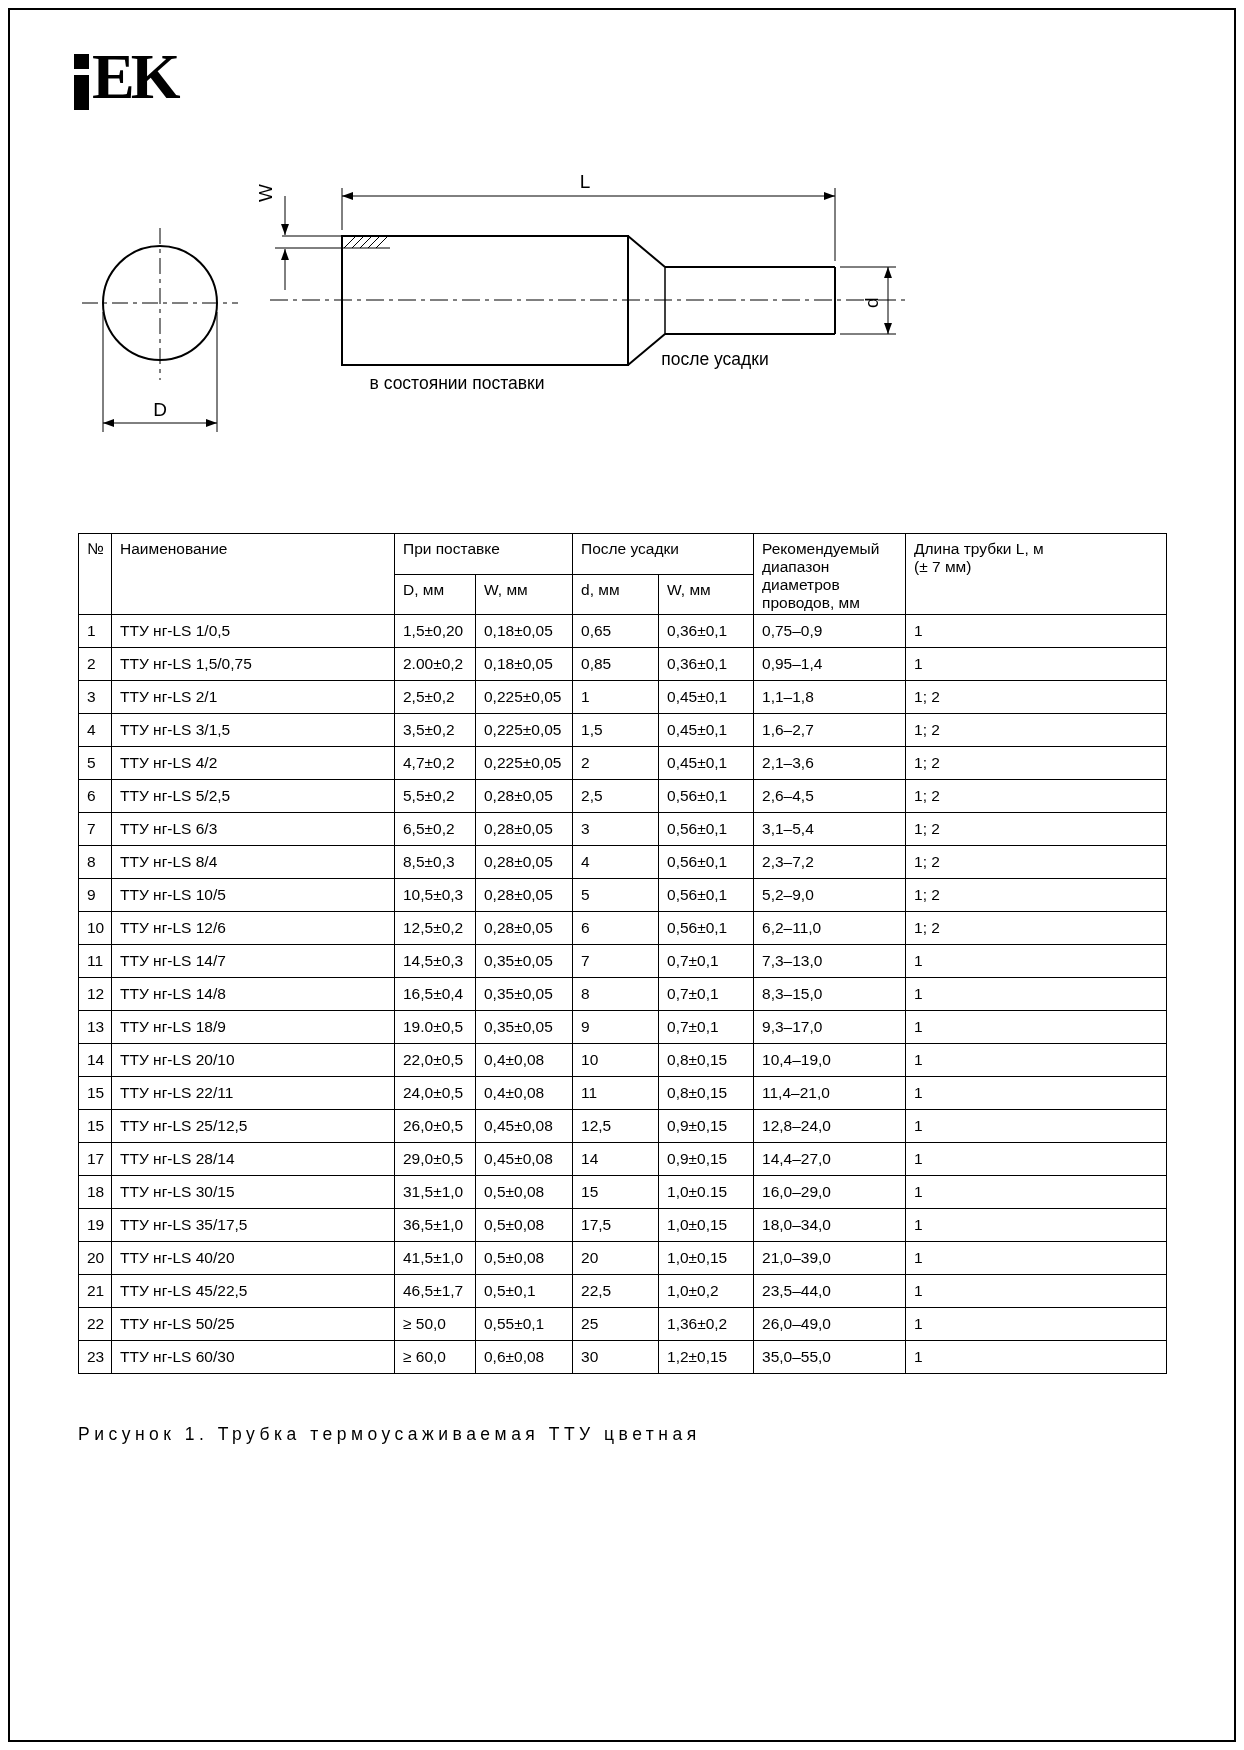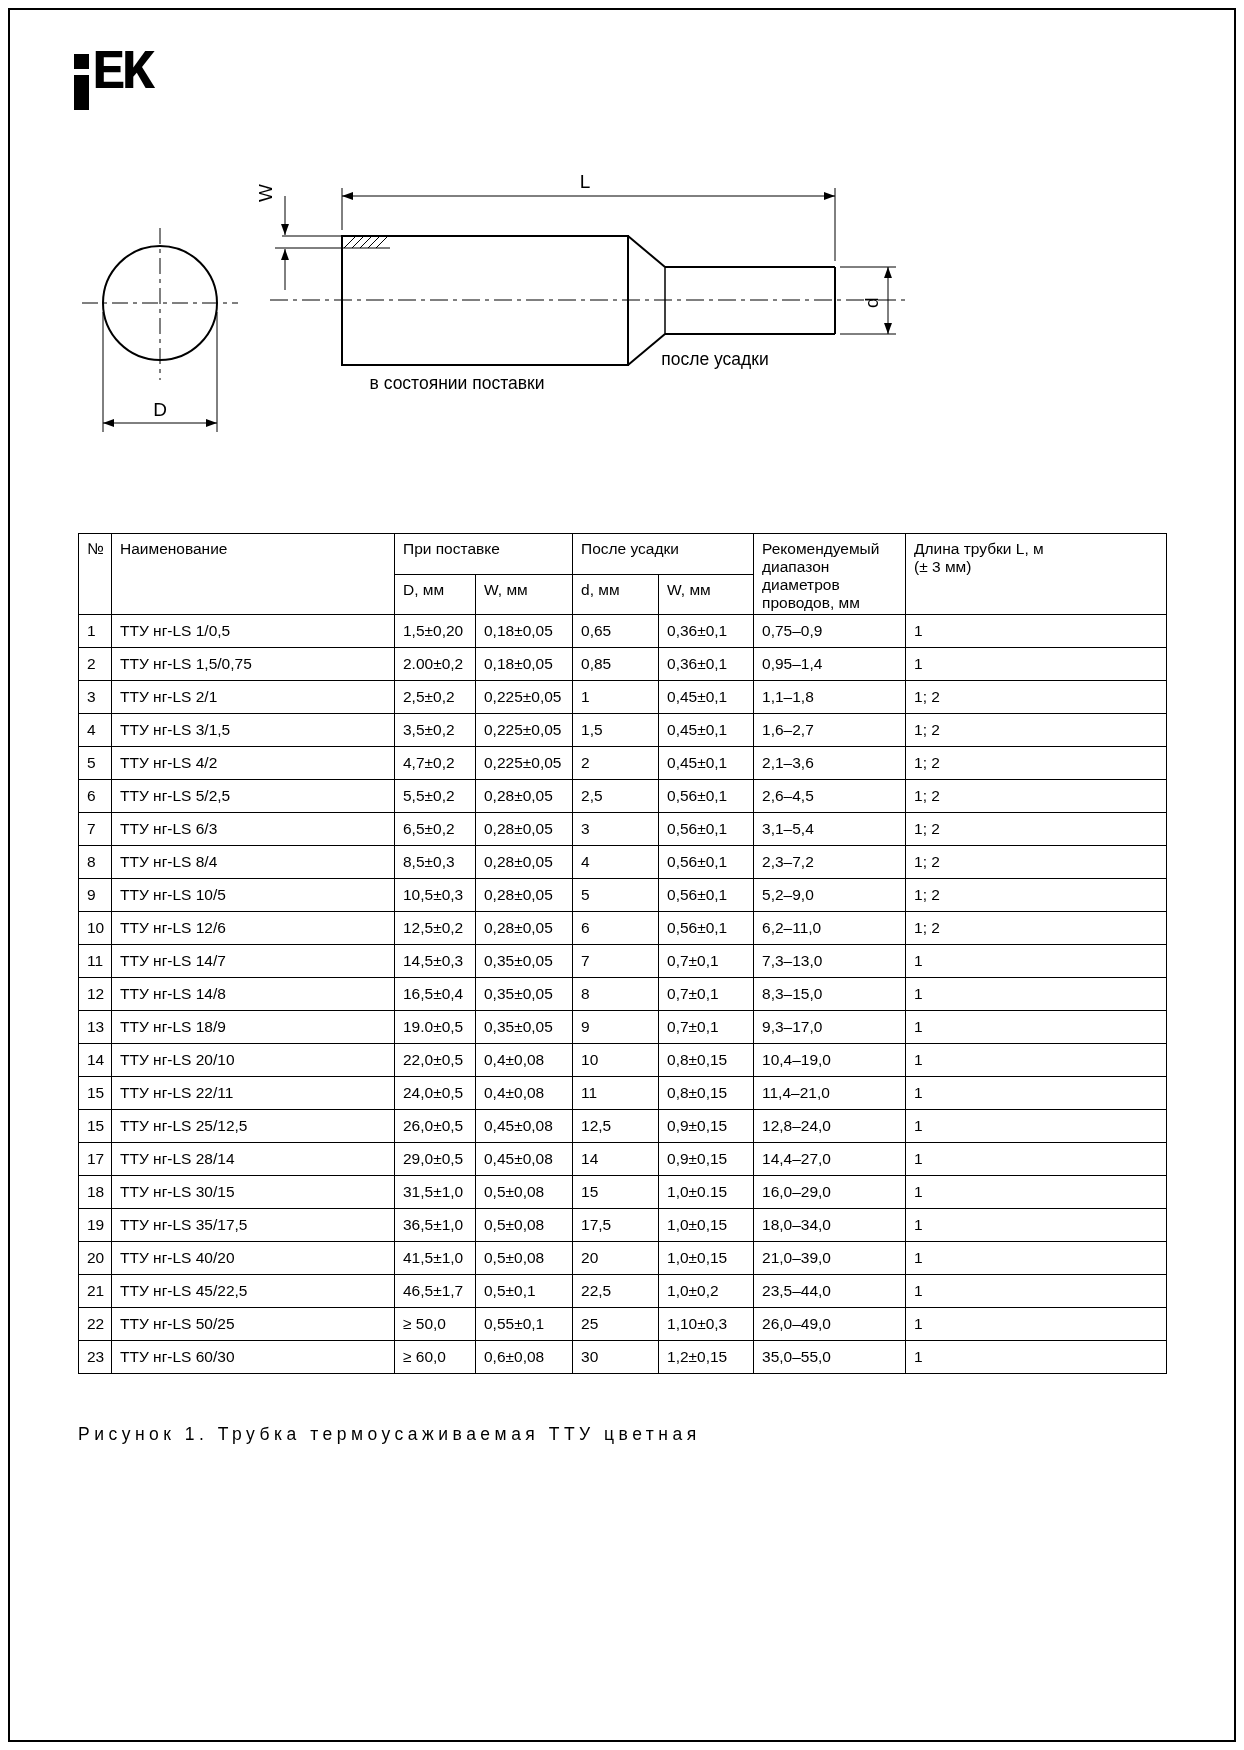--- a/index.html
+++ b/index.html
@@ -10,22 +10,22 @@
   }
   .frame { position:absolute; inset:8px; border:2px solid #000; pointer-events:none; }
 
   
   .logo { position:absolute; left:74px; top:54px; width:120px; height:56px; }
   .logo-i { position:absolute; left:0; top:0; width:15px; height:56px; }
   .logo-i::before { content:""; position:absolute; left:0; top:0; width:15px; height:15px; background:#000; }
   .logo-i::after  { content:""; position:absolute; left:0; top:21px; width:15px; height:35px; background:#000; }
   .logo-ek {
     position:absolute; left:18px; top:-9px;
-    font-family:Liberation Mono, monospace; font-weight:bold;
-    font-size:56px; line-height:1; letter-spacing:-4px; color:#000;
+    font-family:Liberation Serif, serif; font-weight:bold;
+    font-size:64px; line-height:1; letter-spacing:-4px; color:#000;
   }
 
   
   .drawing { position:absolute; left:60px; top:140px; width:880px; height:330px; }
   .drawing svg text {
     font-family:"Liberation Sans", sans-serif; fill:#000;
   }
   .dim-letter { font-size:19px; }
   .dwg-label  { font-size:17.5px; text-anchor:middle; }
 
@@ -139,21 +139,21 @@
       <col style="width:261px">
   </colgroup>
   <thead>
     <tr>
       <th rowspan="2">№</th>
       <th rowspan="2">Наименование</th>
       <th colspan="2">При поставке</th>
       <th colspan="2">После усадки</th>
       <th rowspan="2">Рекомендуемый диапазон диаметров проводов, мм</th>
       <th rowspan="2" class="th-length">Длина трубки L, м
-(± 3 мм)</th>
+(± 7 мм)</th>
     </tr>
     <tr>
       <th>D, мм</th>
       <th>W, мм</th>
       <th>d, мм</th>
       <th>W, мм</th>
     </tr>
   </thead>
   <tbody>
       <tr>
@@ -365,21 +365,21 @@
         <td>1,0±0,2</td>
         <td>23,5–44,0</td>
         <td>1</td>
       </tr>
       <tr>
         <td>22</td>
         <td>ТТУ нг-LS 50/25</td>
         <td>≥ 50,0</td>
         <td>0,55±0,1</td>
         <td>25</td>
-        <td>1,10±0,3</td>
+        <td>1,36±0,2</td>
         <td>26,0–49,0</td>
         <td>1</td>
       </tr>
       <tr>
         <td>23</td>
         <td>ТТУ нг-LS 60/30</td>
         <td>≥ 60,0</td>
         <td>0,6±0,08</td>
         <td>30</td>
         <td>1,2±0,15</td>

